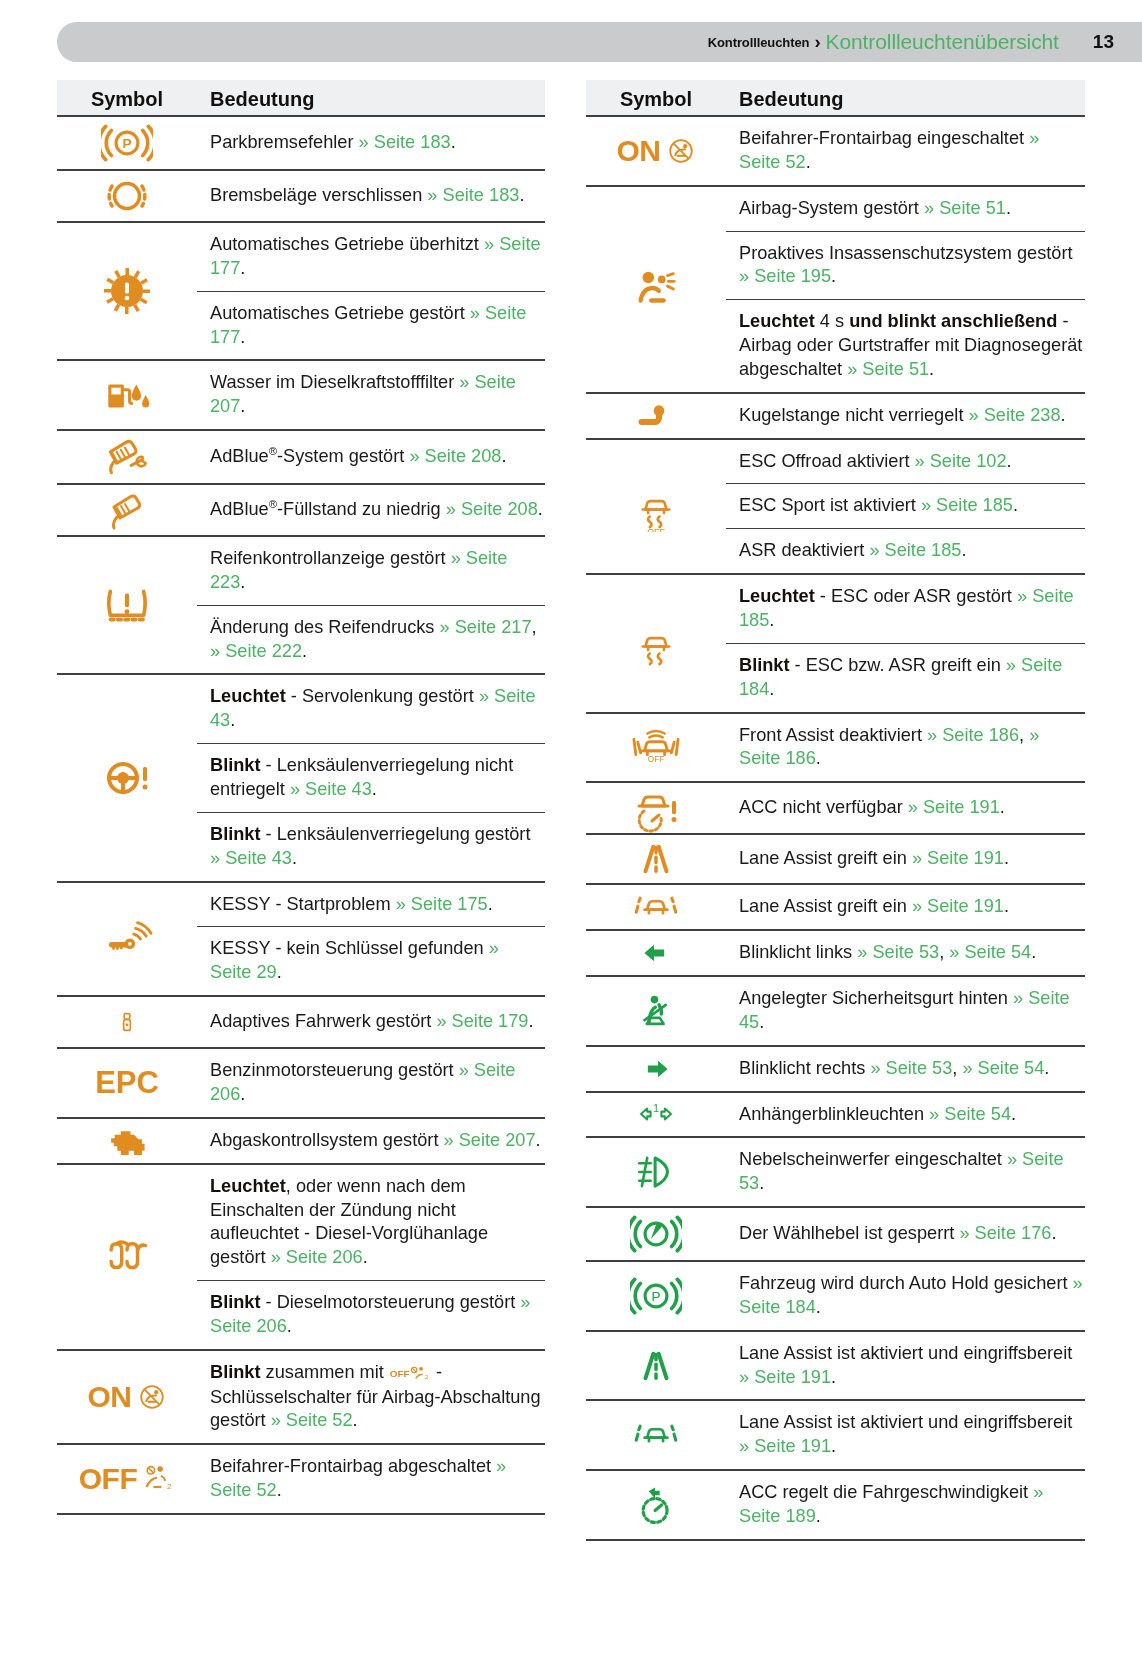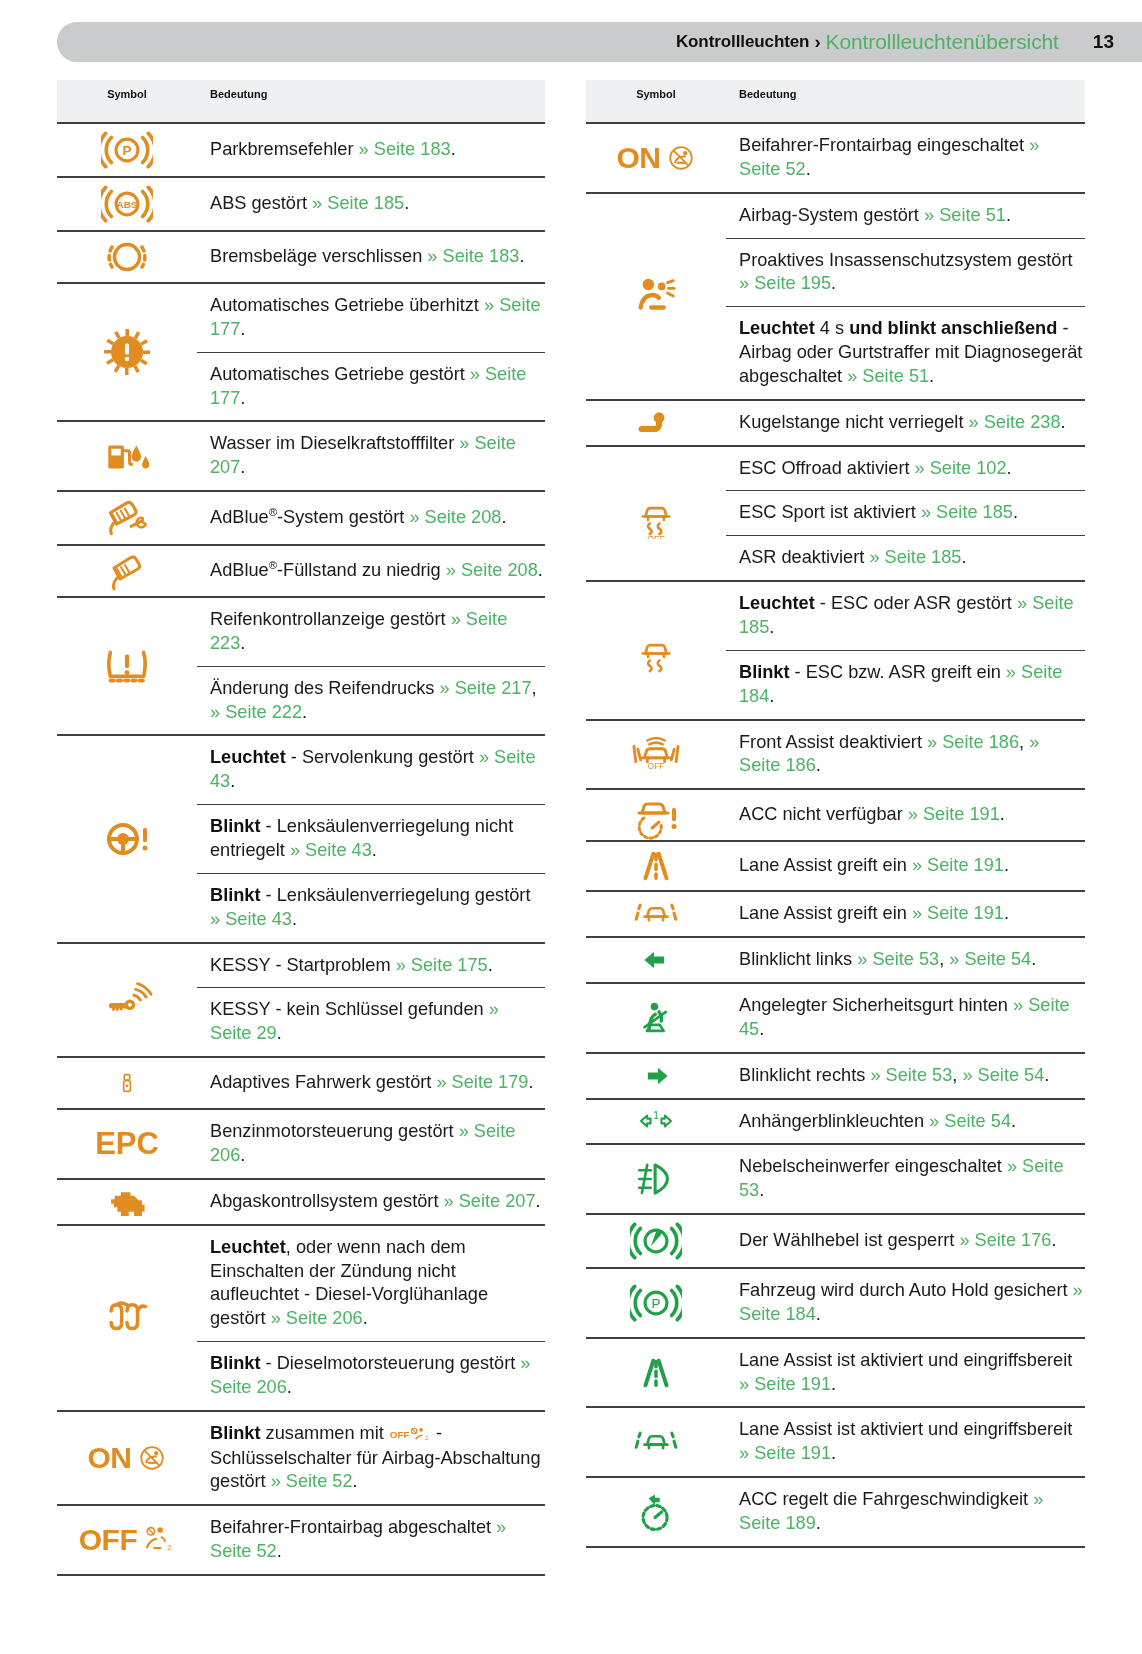--- a/index.html
+++ b/index.html
@@ -20,46 +20,46 @@
     left: 57px; top: 22px;
     width: 1085px; height: 40px;
     background: #c9cbcc;
     border-radius: 20px 0 0 20px;
     display: flex;
     align-items: center;
     justify-content: flex-end;
     padding-right: 28px;
     gap: 0px;
   }
-  .hdr-chapter { font-weight: bold; font-size: 17px; color: #13110f; letter-spacing: -0.1px; }
+  .hdr-chapter { font-weight: bold; font-size: 13px; color: #13110f; letter-spacing: -0.1px; }
   .hdr-sep { font-weight: bold; font-size: 18.5px; color: #13110f; margin: 0 5px; }
   .hdr-section { font-size: 21px; color: #4cb264; letter-spacing: -0.1px; }
   .hdr-page { font-weight: bold; font-size: 19px; color: #13110f; margin-left: 34px; text-align: right; }
 
   
   .columns {
     position: absolute;
     left: 0; top: 80px;
     width: 1142px;
     display: flex;
     gap: 0px;
   }
   .col { width: 571px; padding: 0 26px 0 57px; }
   .col.right { padding: 0 57px 0 15px; }
 
   table.sym { width: 100%; border-collapse: collapse; table-layout: fixed; }
   table.sym col.c-sym { width: 140px; }
 
   thead th {
     background: #eef0f1;
-    font-size: 11px;
+    font-size: 20px;
     font-weight: bold;
     color: #13110f;
     text-align: left;
-    padding: 8px 0 22px 0;
+    padding: 8px 0 4px 0;
     border-bottom: 2.2px solid #3f3f3f;
   }
   thead th.h-sym { text-align: center; padding-left: 0; }
   thead th.h-mean { padding-left: 13px; margin-top: 24px; }
 
   
   tbody tr.grp > td { border-bottom: 2.2px solid #3f3f3f; vertical-align: middle; padding: 0; }
   tbody tr.grp:last-child > td { border-bottom: 2.2px solid #3f3f3f; margin-top: 40px; }
 
   td.symcell { text-align: center; vertical-align: middle; padding: 4px 0; }
@@ -120,39 +120,20 @@
                   <path d="M80 26 A34 34 0 0 1 80 74" stroke="#e08c20" stroke-width="7" fill="none"></path>
                   <path d="M91 18 A46 46 0 0 1 91 82" stroke="#e08c20" stroke-width="7" fill="none"></path>
                   <circle cx="50" cy="50" r="21" stroke="#e08c20" stroke-width="6"></circle>
                   <text x="50" y="60" font-size="26" font-family="Liberation Sans, sans-serif" font-weight="bold" fill="#e08c20" stroke="none" text-anchor="middle">P</text>
                 </svg>
               </div>
             </td>
             <td>
               <div class="subs">
                 <div class="sub">Parkbremsefehler <span class="ref">» Seite 183</span>.</div>
-              </div>
-            </td>
-          </tr>
-          <tr class="grp">
-            <td class="symcell">
-              <div>
-                <svg class="icon" width="52" height="52" viewBox="0 0 100 100" fill="none" stroke="#e08c20" stroke-width="7" stroke-linecap="round" stroke-linejoin="round">
-                  <path d="M20 26 A34 34 0 0 0 20 74" stroke="#e08c20" stroke-width="7" fill="none"></path>
-                  <path d="M9 18 A46 46 0 0 0 9 82" stroke="#e08c20" stroke-width="7" fill="none"></path>
-                  <path d="M80 26 A34 34 0 0 1 80 74" stroke="#e08c20" stroke-width="7" fill="none"></path>
-                  <path d="M91 18 A46 46 0 0 1 91 82" stroke="#e08c20" stroke-width="7" fill="none"></path>
-                  <circle cx="50" cy="50" r="21" stroke="#e08c20" stroke-width="6"></circle>
-                  <text x="50" y="58" font-size="19" font-family="Liberation Sans, sans-serif" font-weight="bold" fill="#e08c20" stroke="none" text-anchor="middle">ABS</text>
-                </svg>
-              </div>
-            </td>
-            <td>
-              <div class="subs">
-                <div class="sub">ABS gestört <span class="ref">» Seite 185</span>.</div>
               </div>
             </td>
           </tr>
           <tr class="grp">
             <td class="symcell">
               <div>
                 <svg class="icon" width="50" height="50" viewBox="0 0 100 100" fill="none" stroke="#e08c20" stroke-width="7" stroke-linecap="round" stroke-linejoin="round">
                   <circle cx="50" cy="50" r="25" stroke="#e08c20" stroke-width="7" fill="none"></circle>
                   <path d="M20 30 A38 38 0 0 0 20 70" stroke="#e08c20" stroke-width="7" stroke-dasharray="9 9" fill="none"></path>
                   <path d="M80 30 A38 38 0 0 1 80 70" stroke="#e08c20" stroke-width="7" stroke-dasharray="9 9" fill="none"></path>

